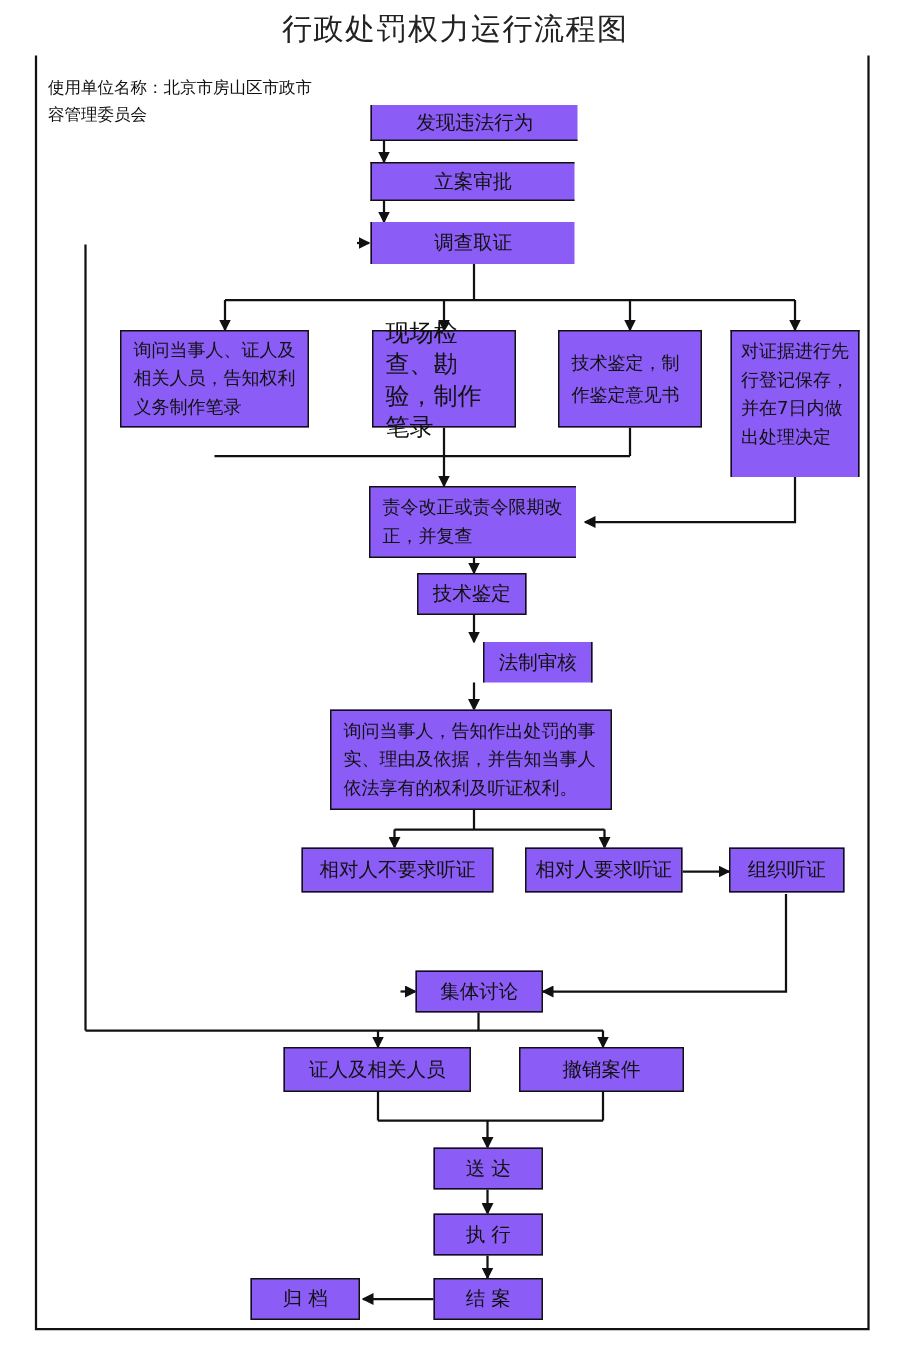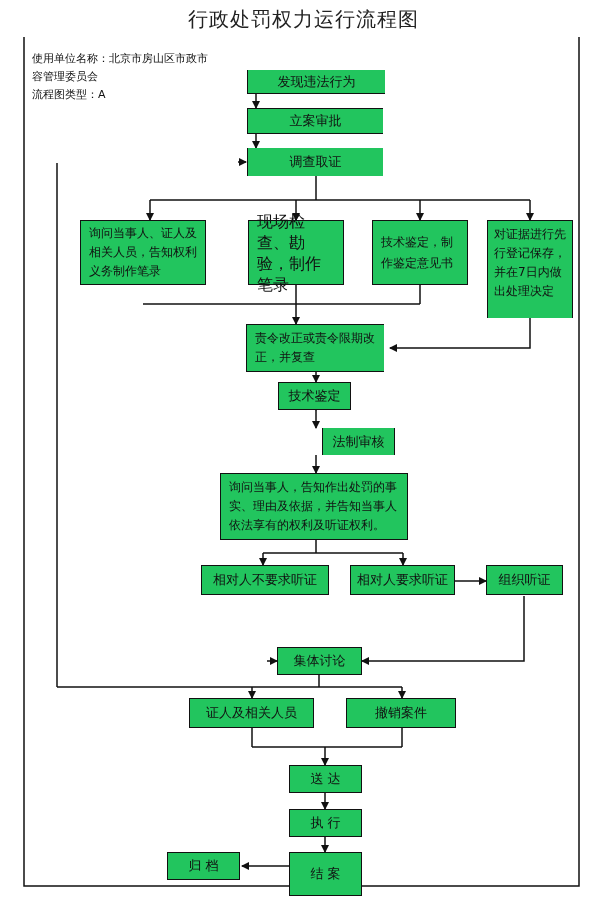--- a/index.html
+++ b/index.html
@@ -3,36 +3,35 @@
 <meta charset="utf-8">
 <style>
   html, body { margin: 0; padding: 0; background: #ffffff; }
   body { width: 607px; height: 900px; position: relative; overflow: hidden;
          font-family: "DejaVu Sans", "Liberation Sans", sans-serif; color: #111; }
   .title { position: absolute; left: 0; width: 607px; top: 6px; text-align: center;
            font-size: 20px; letter-spacing: 1px; color: #222; }
   .meta { position: absolute; left: 32px; top: 50px; font-size: 11px; line-height: 18px; color: #111; }
   .meta div { white-space: nowrap; }
   svg.lines { position: absolute; left: 0; top: 0; }
-  .box { position: absolute; box-sizing: border-box; border: 1.5px solid #111; background: #22c55e;
+  .box { position: absolute; box-sizing: border-box; border: 1.5px solid #111; background: #8b5cf6;
          font-size: 13px; display: flex; align-items: center; justify-content: center; text-align: center; }
   .box.left-text { justify-content: flex-start; text-align: left; padding: 4px 8px; line-height: 21px; }
   .box.open-right { border-right: none; }
   .box.open-bottom { border-bottom: none; }
   .box.no-tb { border-top: none; border-bottom: none; }
 </style>
 </head>
 <body>
 
 <div class="title">行政处罚权力运行流程图</div>
 
 <div class="meta">
   <div>使用单位名称：北京市房山区市政市</div>
   <div>容管理委员会</div>
-  <div>流程图类型：A</div>
 </div>
 
 <svg class="lines" width="607" height="900">
   <defs>
     <marker id="arr" markerWidth="8" markerHeight="8" refX="7" refY="4" orient="auto" markerUnits="userSpaceOnUse">
       <path d="M0,0 L8,4 L0,8 z" fill="#111"></path>
     </marker>
   </defs>
   <g stroke="#111" stroke-width="1.5" fill="none">
 
@@ -162,19 +161,19 @@
 </div>
 
 <div class="box" style="left:289px; top:765px; width:73px; height:28px;">
   <span>送 达</span>
 </div>
 
 <div class="box" style="left:289px; top:809px; width:73px; height:28px;">
   <span>执 行</span>
 </div>
 
-<div class="box" style="left:289px; top:852px; width:73px; height:44px;">
+<div class="box" style="left:289px; top:852px; width:73px; height:28px;">
   <span>结 案</span>
 </div>
 
 <div class="box" style="left:167px; top:852px; width:73px; height:28px;">
   <span>归 档</span>
 </div>
 
 </body></html>

